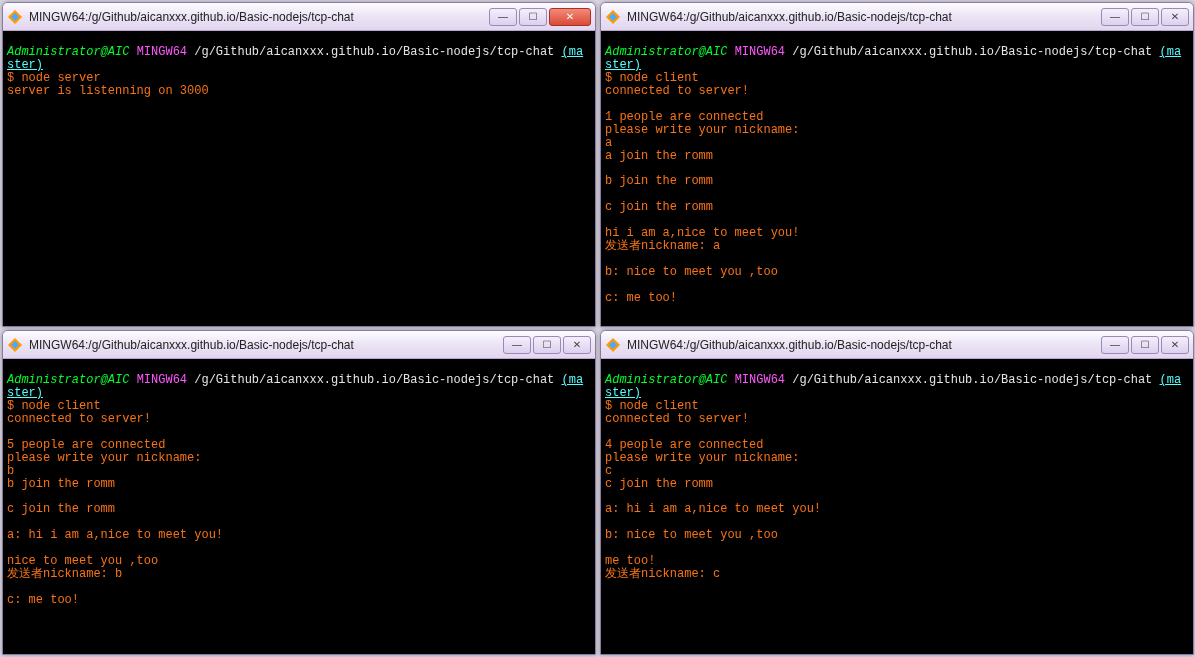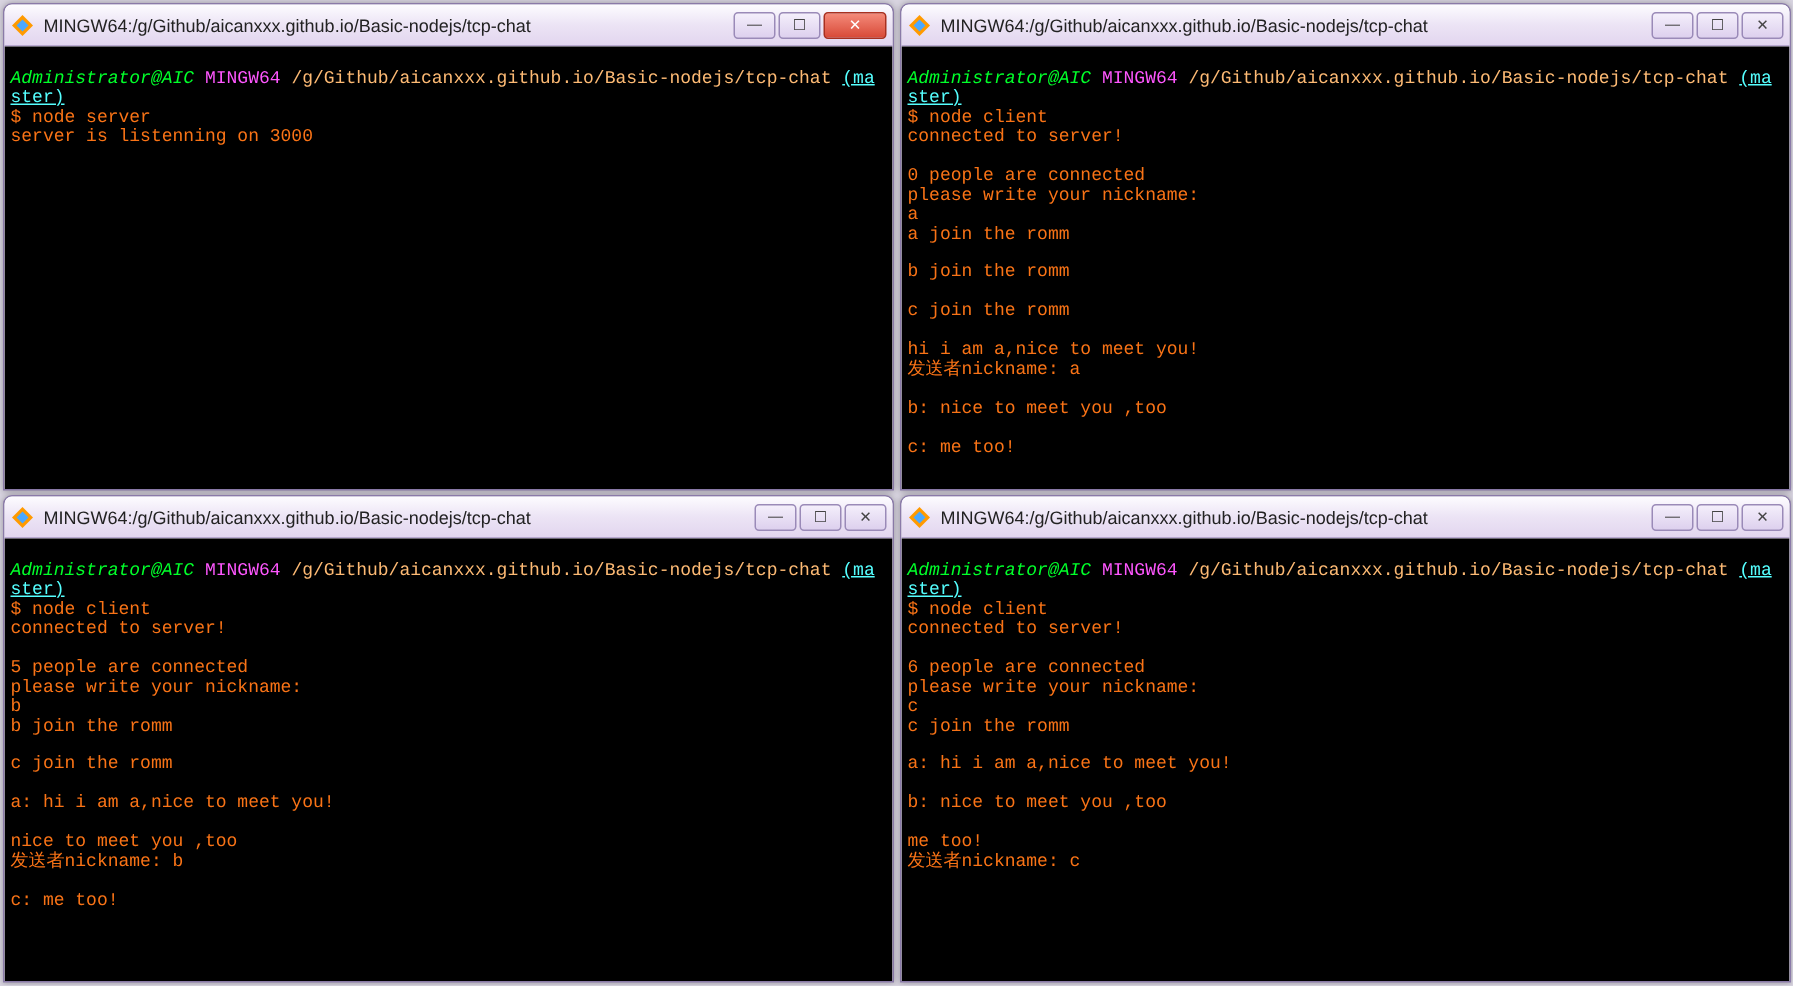--- a/index.html
+++ b/index.html
@@ -72,21 +72,21 @@
     font-size: 12px;
     line-height: 1.08;
     padding: 2px 4px;
     height: calc(100% - 28px);
     overflow: hidden;
     white-space: pre-wrap;
     word-break: break-all;
   }
   .c-green { color: #00ff2a; font-style: italic; }
   .c-magenta { color: #ff57ff; margin-top: 37px; }
-  .c-yellow { color: #fdba74; }
+  .c-yellow { color: #e5e5e5; }
   .c-cyan { color: #55ffff; text-decoration: underline; }
   .c-white { color: #f97316; }
 </style>
 </head>
 <body>
 
 <div class="window" style="left:2px;top:2px;width:594px;height:325px">
   <div class="titlebar">
     <span class="icon">
       <svg viewBox="0 0 16 16">
@@ -123,21 +123,21 @@
       <div class="winbtn">☐</div>
       <div class="winbtn close plain">✕</div>
     </div>
   </div>
   <div class="terminal"><span class="c-white">
 </span><span class="c-green">Administrator@AIC</span> <span class="c-magenta">MINGW64</span> <span class="c-yellow">/g/Github/aicanxxx.github.io/Basic-nodejs/tcp-chat</span> <span class="c-cyan">(ma</span>
 <span class="c-cyan">ster)</span>
 <span class="c-white">$ node client
 connected to server!
 
-0 people are connected
+1 people are connected
 please write your nickname:
 a
 a join the romm
 
 b join the romm
 
 c join the romm
 
 hi i am a,nice to meet you!
 发送者nickname: a
@@ -199,21 +199,21 @@
       <div class="winbtn">☐</div>
       <div class="winbtn close plain">✕</div>
     </div>
   </div>
   <div class="terminal"><span class="c-white">
 </span><span class="c-green">Administrator@AIC</span> <span class="c-magenta">MINGW64</span> <span class="c-yellow">/g/Github/aicanxxx.github.io/Basic-nodejs/tcp-chat</span> <span class="c-cyan">(ma</span>
 <span class="c-cyan">ster)</span>
 <span class="c-white">$ node client
 connected to server!
 
-6 people are connected
+4 people are connected
 please write your nickname:
 c
 c join the romm
 
 a: hi i am a,nice to meet you!
 
 b: nice to meet you ,too
 
 me too!
 发送者nickname: c

